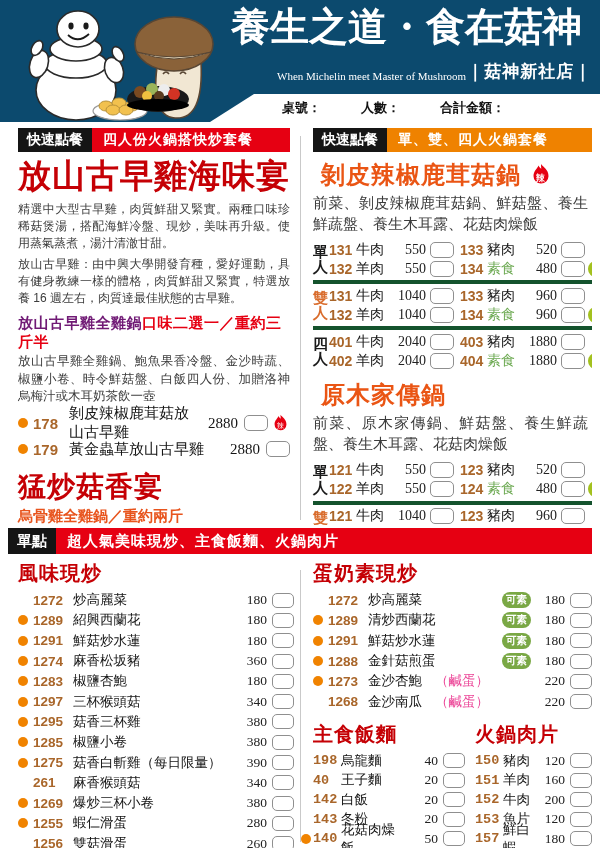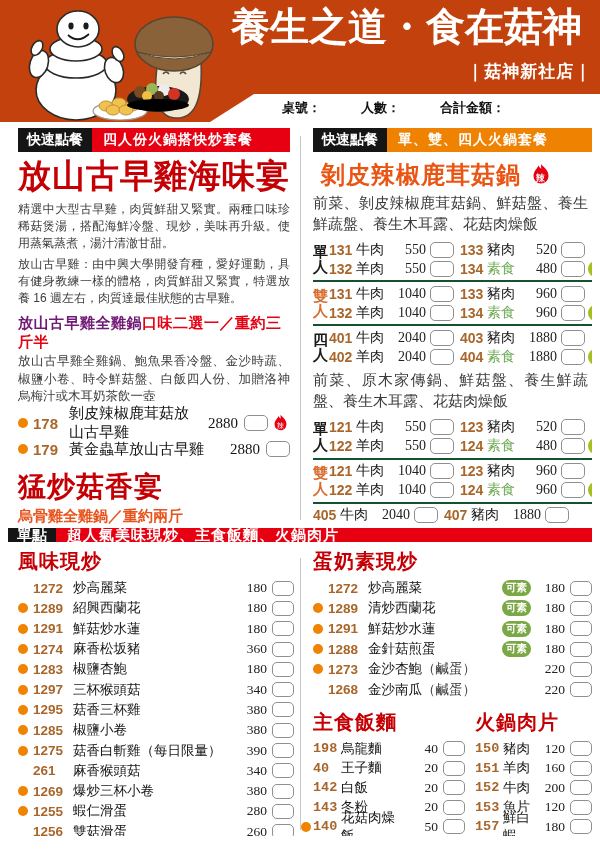--- a/index.html
+++ b/index.html
@@ -1,19 +1,19 @@
 <!DOCTYPE html>
 <html><head>
 <meta charset="utf-8">
 <style>
   html,body{margin:0;padding:0;}
   body{width:600px;height:850px;background:#fff;overflow:hidden;position:relative;
        font-family:"Liberation Sans",sans-serif;color:#222;}
   
-  .header{position:relative;height:122px;background:#c2410c;overflow:visible;}
+  .header{position:relative;height:122px;background:#0c4a6e;overflow:visible;}
   .mascots{position:absolute;left:8px;top:2px;width:218px;height:120px;}
   .h-title{position:absolute;left:231px;top:6px;width:364px;font-family:"Liberation Serif",serif;
            font-weight:bold;font-size:39px;line-height:1.1;color:#fff;white-space:nowrap;letter-spacing:0px;}
   .h-sub{position:absolute;left:277px;top:70px;color:#fff;font-size:11px;font-family:"Liberation Serif",serif;}
   .h-store{position:absolute;right:8px;top:60px;color:#fff;font-size:17px;font-weight:bold;letter-spacing:1px;}
   .h-fields{position:absolute;right:0;bottom:0;width:390px;height:28px;background:#fff;
             clip-path:polygon(44px 0,100% 0,100% 100%,0 100%);
             display:flex;align-items:center;gap:40px;padding-left:72px;box-sizing:border-box;
             font-weight:bold;font-size:13px;color:#111;}
   
@@ -43,46 +43,46 @@
          width:38px;text-align:right;margin-right:6px;flex:none;}
   .chk{width:22px;height:14px;border:1.6px solid #8f8f8f;border-radius:5px;
        display:inline-block;flex:none;background:#fff;}
   .flame{width:19px;height:19px;margin-left:3px;flex:none;}
   .flame-big{width:24px;height:24px;}
   
   .potTitle{display:flex;align-items:center;gap:5px;color:#ea5514;font-weight:bold;
             font-family:"Liberation Serif",serif;font-size:24px;margin:7px 0 1px 8px;letter-spacing:1px;}
   .potDesc{font-size:15px;line-height:1.38;color:#3c3c3c;margin:2px 0 4px 0;text-align:justify;padding-right:4px;}
   .pgroup{display:flex;align-items:center;padding:2px 0;}
-  .pgroup + .pgroup{border-top:2px solid #14532d;}
+  .pgroup + .pgroup{border-top:4px solid #14532d;}
   .psize{width:16px;flex:none;font-size:15px;font-weight:bold;line-height:1.05;
          word-break:break-all;color:#1a1a1a;}
   .psize.orange{color:#d96c2c;}
   .prows{flex:1;}
   .prow{display:flex;align-items:center;height:19px;font-size:14px;}
   .pno{width:27px;flex:none;color:#a9662a;font-weight:bold;}
   .pname{width:36px;flex:none;color:#141414;}
   .pname.green{color:#6aa84f;}
   .pprice{width:34px;flex:none;text-align:right;font-family:"Liberation Serif",serif;margin-right:4px;}
   .pcell2{margin-left:6px;}
   .badge{background:#a3c11e;color:#fff;font-size:10.5px;font-weight:bold;border-radius:9px;
          padding:1px 4px;margin-left:3px;white-space:nowrap;flex:none;}
   .badge.kesu{background:#7aa845;margin-left:0;margin-right:4px;}
   
-  .banner{display:flex;height:14px;margin:2px 8px 2px 8px;font-size:15px;font-weight:bold;color:#fff;}
+  .banner{display:flex;height:26px;margin:2px 8px 2px 8px;font-size:15px;font-weight:bold;color:#fff;}
   
   .bottom{display:flex;height:292px;padding:0 8px;box-sizing:border-box;overflow:hidden;}
   .bcolL{width:292px;box-sizing:border-box;padding:3px 6px 0 10px;}
   .bcolR{flex:1;box-sizing:border-box;padding:3px 0 0 12px;}
   .secTitle{color:#c50005;font-weight:bold;font-family:"Liberation Serif",serif;
             font-size:20px;margin:1px 0 3px 0;letter-spacing:1px;}
   .sitem{display:flex;align-items:center;height:20.3px;font-size:13.5px;}
   .sno{width:40px;flex:none;color:#a9662a;font-weight:bold;}
   .sname{flex:1;color:#141414;}
-  .suffix{color:#404040;}
+  .suffix{color:#ec4899;padding-left:13px;}
   .sprice{width:30px;text-align:right;font-family:"Liberation Serif",serif;margin-right:5px;flex:none;}
   .schk{width:20px;height:13px;border:1.5px solid #8f8f8f;border-radius:5px;display:inline-block;flex:none;background:#fff;}
   .subcols{display:flex;gap:10px;margin-top:8px;}
   .subcolA{width:152px;} .subcolB{flex:1;}
   .titem{display:flex;align-items:center;height:19.5px;font-size:13.5px;}
   .tno{width:28px;flex:none;color:#a9662a;font-weight:bold;font-family:Liberation Mono, monospace;}
   .tbslot{width:12px;margin-left:-12px;flex:none;display:flex;align-items:center;}
 </style>
 </head>
 <body>
@@ -123,20 +123,21 @@
       <circle cx="132" cy="90" r="6" fill="#7a4a21"></circle>
       <circle cx="144" cy="87" r="6" fill="#9bb55a"></circle>
       <circle cx="156" cy="88" r="6" fill="#ededed"></circle>
       <circle cx="166" cy="92" r="6" fill="#d23324"></circle>
       <circle cx="139" cy="94" r="5" fill="#f0c040"></circle>
       <circle cx="151" cy="94" r="5" fill="#5b3b1e"></circle>
       <ellipse cx="150" cy="103" rx="31" ry="6" fill="#000"></ellipse>
     </g>
   </svg>
   <div class="h-title">養生之道・食在菇神</div>
+  <div class="h-sub">When Michelin meet Master of Mushroom</div>
   <div class="h-store">｜菇神新社店｜</div>
   <div class="h-fields">
     <span>桌號：</span>
     <span>人數：</span>
     <span>合計金額：</span>
   </div>
 </div>
 
 <div class="cols">
 
@@ -280,20 +281,23 @@
               <span class="pno pcell2">404</span>
               <span class="pname green">素食</span>
               <span class="pprice">1880</span>
               <span class="chk"></span>
               <span class="badge">素食</span>
             </div>
           </div>
         </div>
       </div>
 
+    <div class="potTitle">
+      <span>原木家傳鍋</span>
+    </div>
     <div class="potDesc">前菜、原木家傳鍋、鮮菇盤、養生鮮蔬盤、養生木耳露、花菇肉燥飯</div>
     <div>
 
         <div class="pgroup">
           <span class="psize">單人</span>
           <div class="prows">
             <div class="prow">
               <span class="pno">121</span>
               <span class="pname">牛肉</span>
               <span class="pprice">550</span>

